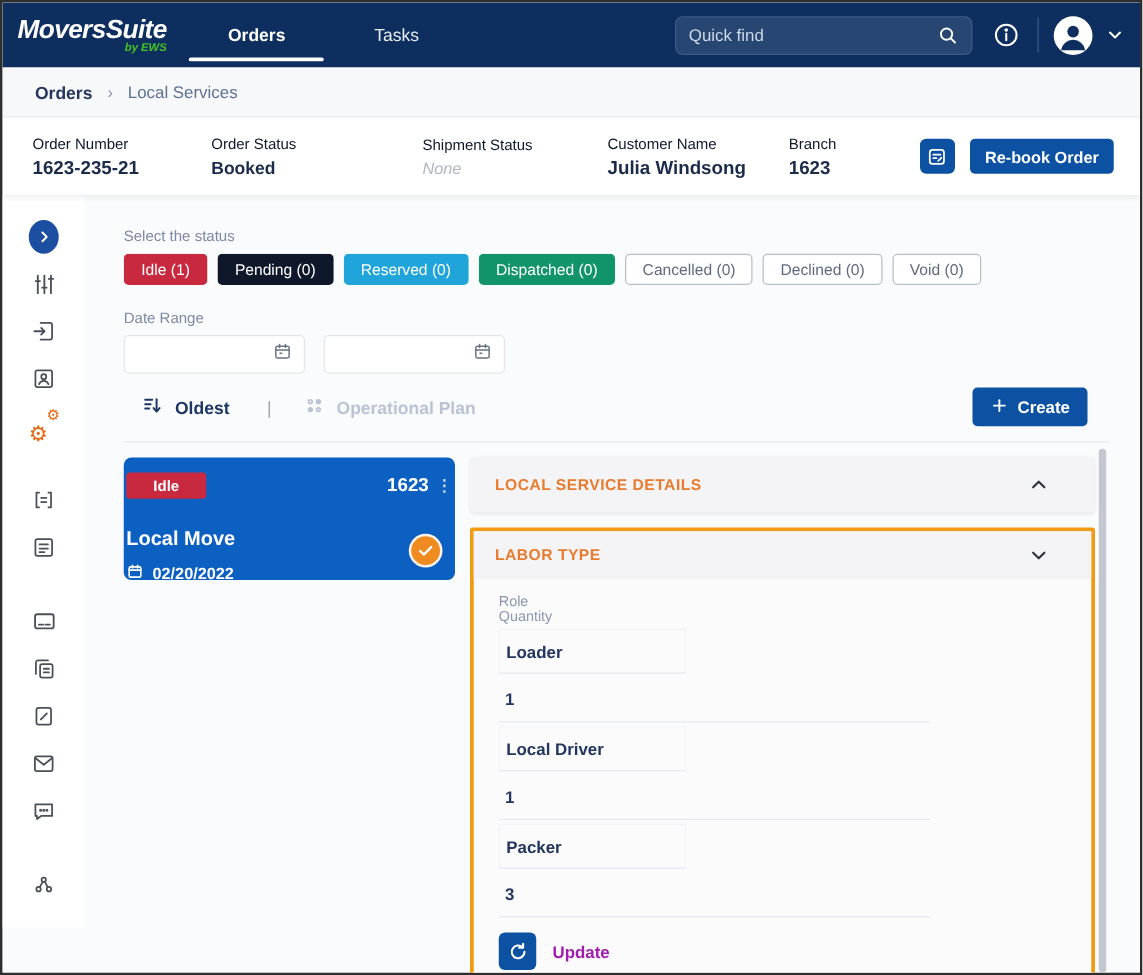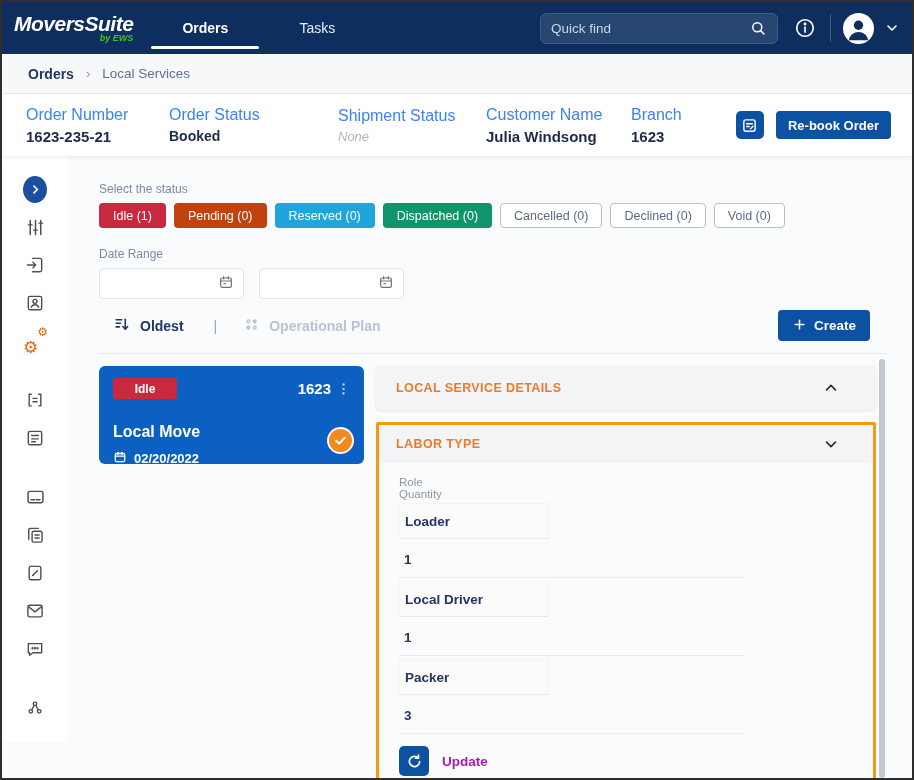--- a/index.html
+++ b/index.html
@@ -27,21 +27,21 @@
 
   
   .breadcrumb { height:40px; display:flex; align-items:center; padding-left:26px; background:#f7f8fa; border-bottom:1px solid #e7eaee; }
   .bc-current { font-size:14px; font-weight:bold; color:#25355e; cursor:pointer; }
   .bc-sep { margin:0 12px; color:#8a94a6; font-size:13px; }
   .bc-leaf { font-size:13.5px; color:#5f6f92; }
 
   
   .orderbar { height:62px; background:#ffffff; display:flex; align-items:center; padding-left:24px; box-shadow:0 2px 4px rgba(20,30,60,.07); position:relative; z-index:2; }
   .ofield { display:flex; flex-direction:column; gap:4px; }
-  .ofield .olabel { font-size:16px; color:#3b82f6; }
+  .ofield .olabel { font-size:12px; color:#0f172a; }
   .ofield .ovalue { font-size:15px; font-weight:bold; color:#1c2b4a; }
   .ofield .ovalue.normal { font-weight:700; font-size:14px; }
   .ofield .ovalue.muted { font-weight:normal; font-style:italic; color:#aeb6c3; font-size:13px; }
   .w1{width:143px}.w2{width:169px}.w3{width:145px}.w4{width:148px}
   .orderbar-actions { margin-left:auto; margin-right:21px; display:flex; align-items:center; gap:12px; }
   .note-btn { width:28px; height:28px; border-radius:5px; color:#fff; border:none; cursor:pointer; display:flex; align-items:center; justify-content:center; }
   .rebook-btn { height:28px; padding:0 12px; border:none; border-radius:4px; color:#fff; font-size:13px; font-weight:bold; font-family:"Liberation Sans", sans-serif; cursor:pointer; }
 
   
   .content { display:flex; height:624px; background:#fafbfc; }
@@ -69,21 +69,21 @@
   .sort-row { margin-top:11px; display:flex; align-items:center; height:31px; }
   .sort-btn { display:flex; align-items:center; gap:8px; margin-left:14px; color:#1c3766; font-size:14px; font-weight:bold; cursor:pointer; }
   .pipe { margin:0 26px 0 30px; color:#9aa5b5; font-size:14px; }
   .plan-btn { display:flex; align-items:center; gap:9px; color:#b9c3d4; font-size:14px; font-weight:bold; cursor:default; }
   .create-btn { margin-left:auto; margin-right:17px; height:31px; padding:0 14px; border:none; border-radius:4px; color:#fff; font-size:13.5px; font-weight:bold; font-family:"Liberation Sans", sans-serif; display:flex; align-items:center; gap:7px; cursor:pointer; }
   .hr { margin-top:12px; height:1px; background:#e8eaee; }
 
   .content-row { display:flex; margin-top:12px; gap:12px; }
 
   
-  .svc-card { width:265px; height:98px; border-radius:6px; color:#fff; padding:12px 14px; position:relative; flex-shrink:0; cursor:pointer; }
+  .svc-card { width:265px; height:98px; border-radius:6px; color:#fff; padding:12px 2px; position:relative; flex-shrink:0; cursor:pointer; }
   .svc-top { display:flex; align-items:center; }
   .svc-badge { width:64px; height:21px; border-radius:3px; display:flex; align-items:center; justify-content:center; font-size:12px; font-weight:bold; }
   .svc-num { margin-left:auto; font-size:15px; font-weight:bold; }
   .svc-kebab { margin-left:6px; color:rgba(255,255,255,.75); font-size:13px; font-weight:bold; cursor:pointer; line-height:10px; letter-spacing:0; }
   .svc-title { margin-top:24px; font-size:16px; font-weight:bold; }
   .svc-date { margin-top:9px; display:flex; align-items:center; gap:7px; font-size:13px; font-weight:bold; }
   .svc-check { position:absolute; right:10px; bottom:10px; width:27px; height:27px; border-radius:50%; background:#ef8b21; border:2px solid rgba(255,255,255,.9); display:flex; align-items:center; justify-content:center; cursor:pointer; }
 
   
   .panels { width:500px; }
@@ -296,21 +296,21 @@
           </svg>
       </span>
     </div>
 
     <div class="main">
 
       <div class="small-label select-label">Select the status</div>
 
       <div class="chips">
         <span class="chip" style="background-color: rgb(200, 41, 63); color: rgb(255, 255, 255);">Idle (1)</span>
-        <span class="chip" style="background-color: #c2410c; color: rgb(255, 255, 255);">Pending (0)</span>
+        <span class="chip" style="background-color: #0f172a; color: rgb(255, 255, 255);">Pending (0)</span>
         <span class="chip" style="background-color: rgb(32, 165, 218); color: rgb(255, 255, 255);">Reserved (0)</span>
         <span class="chip" style="background-color: rgb(18, 148, 106); color: rgb(255, 255, 255);">Dispatched (0)</span>
         <span class="chip outline" style="background-color: rgb(255, 255, 255); color: rgb(95, 107, 125);">Cancelled (0)</span>
         <span class="chip outline" style="background-color: rgb(255, 255, 255); color: rgb(95, 107, 125);">Declined (0)</span>
         <span class="chip outline" style="background-color: rgb(255, 255, 255); color: rgb(95, 107, 125);">Void (0)</span>
       </div>
 
       <div class="small-label date-label">Date Range</div>
       <div class="date-row">
         <div class="date-input">

